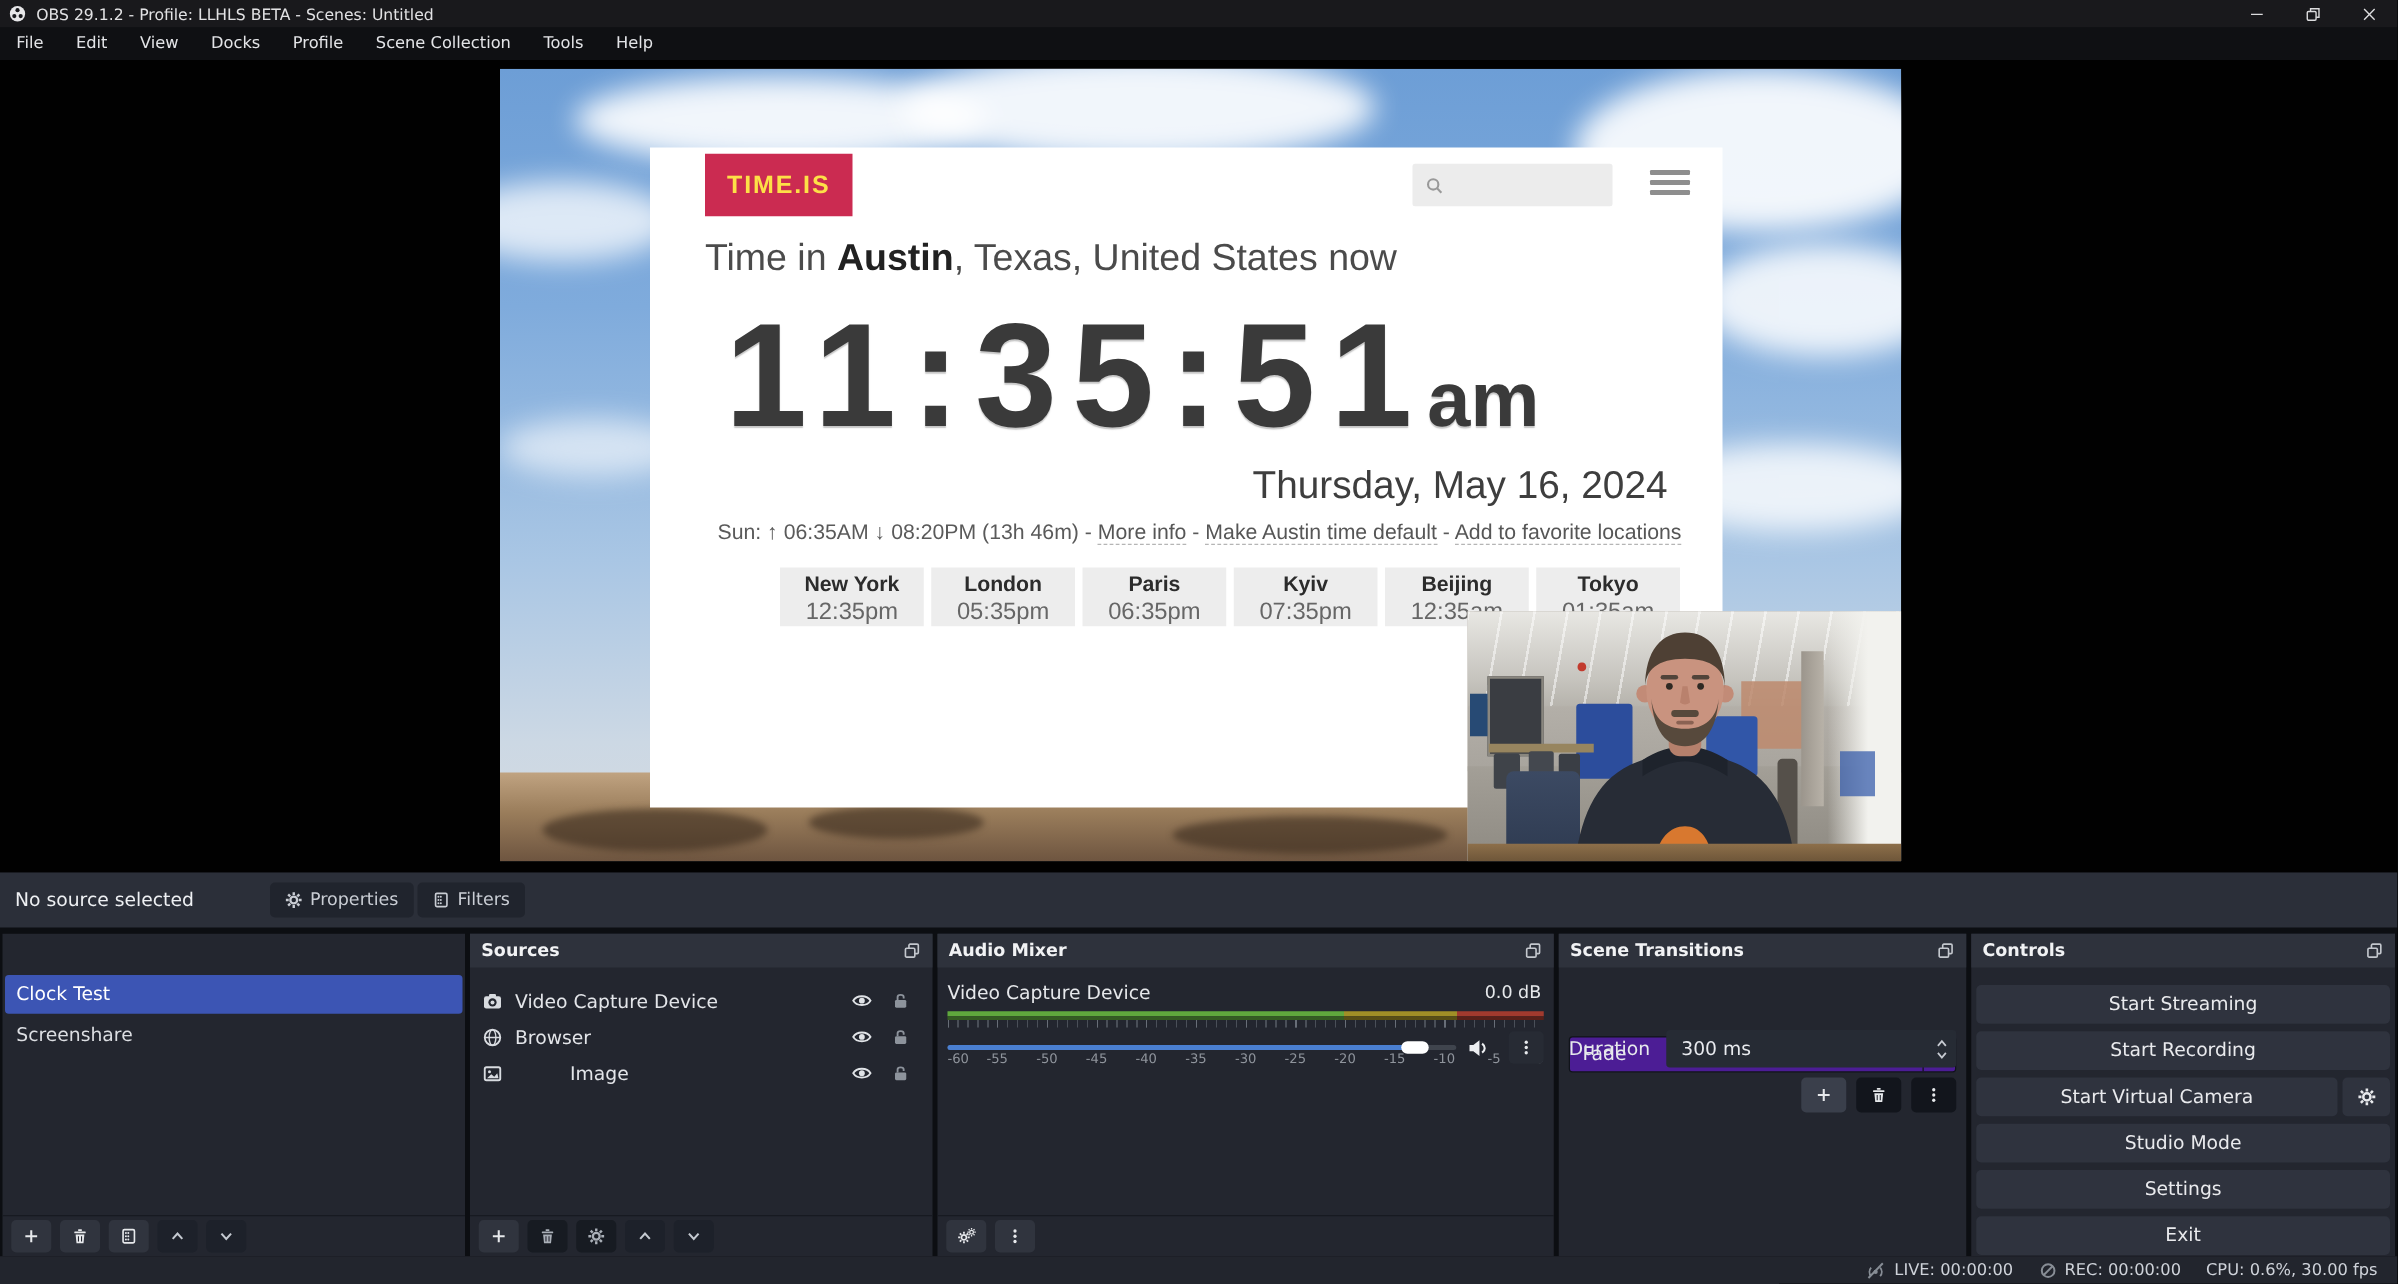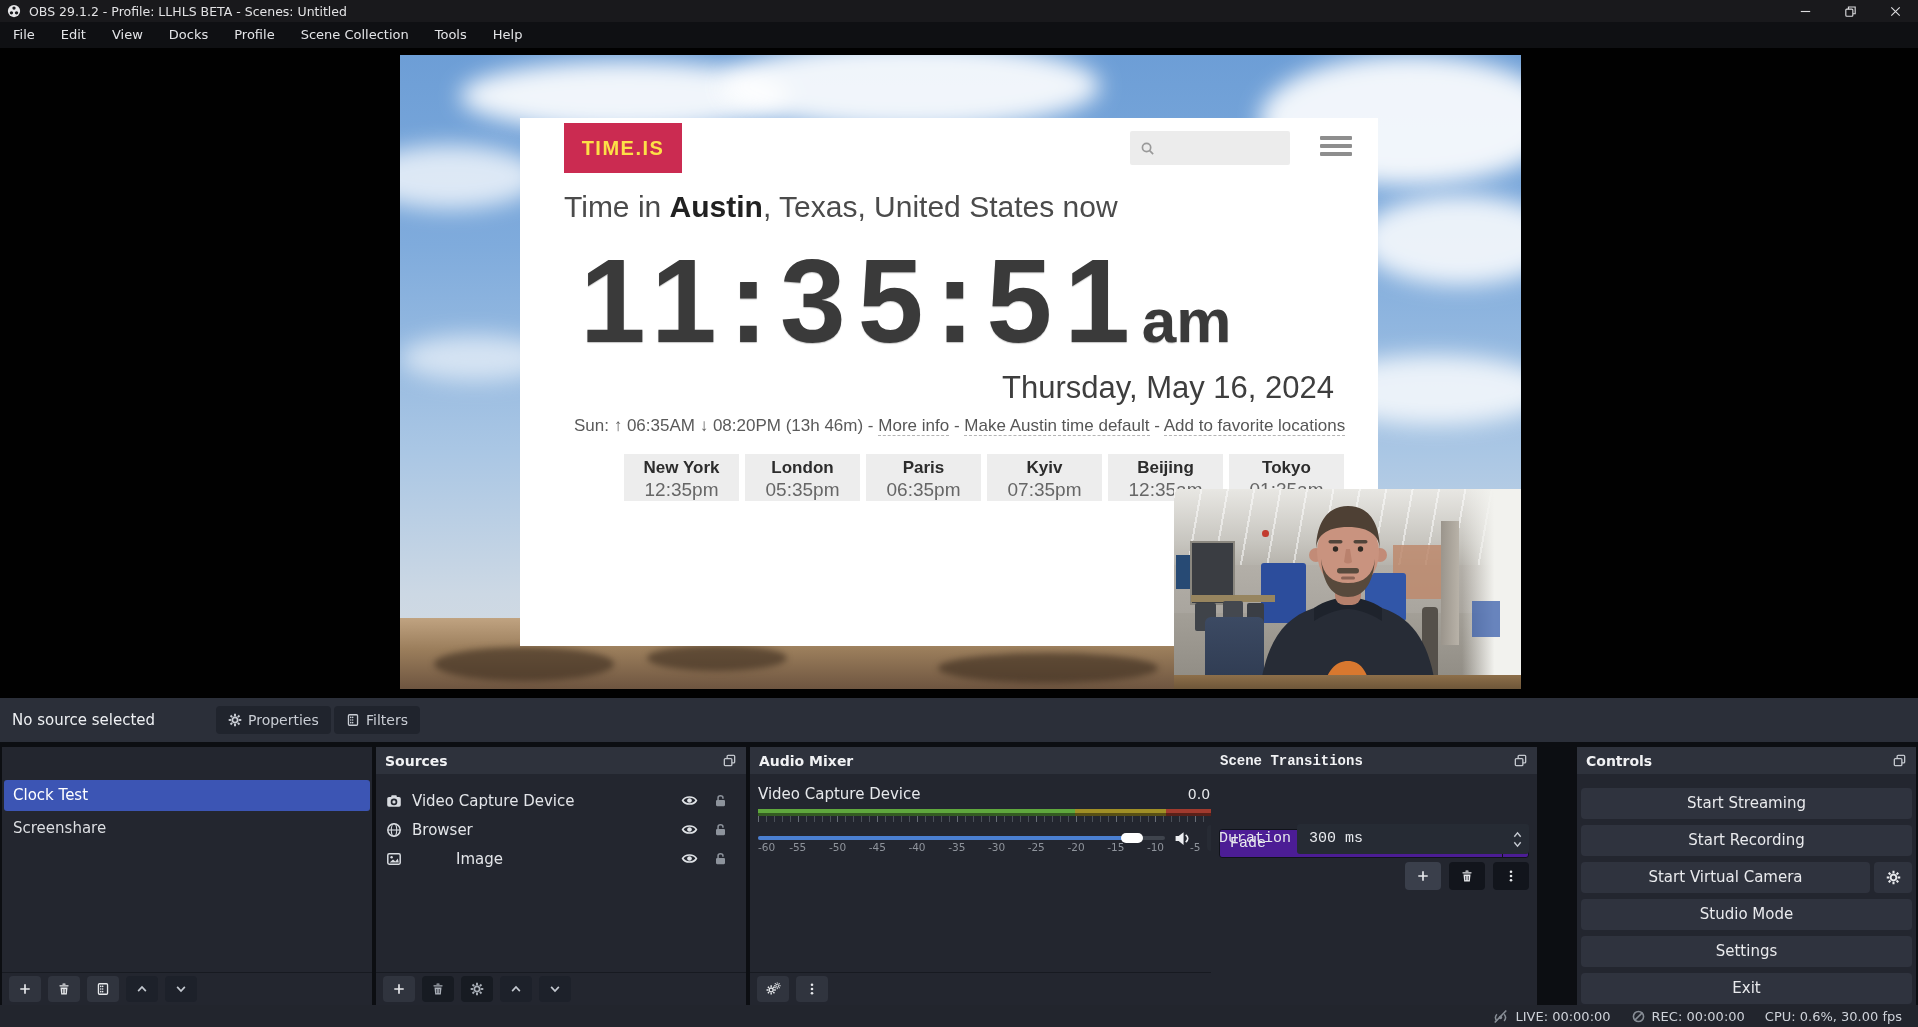--- a/index.html
+++ b/index.html
@@ -577,21 +577,21 @@
         </svg>
       </div>
     <div class="tbtn">
         <svg class="ic" width="14" height="14">
           <use href="#i-dots"></use>
         </svg>
       </div>
   </div>
 </div>
 
-<div class="panel" style="left:1211px;width:326px;font-family:Liberation Mono, monospace;">
+<div class="panel" style="left:1247px;width:326px;">
   <div class="panel-header">
     <span class="panel-title">Scene Transitions</span>
     <span class="popup-btn">
         <svg class="ic" width="15" height="15">
           <use href="#i-popup"></use>
         </svg>
       </span>
   </div>
   <div class="combo">
     <div class="val">Fade</div>

